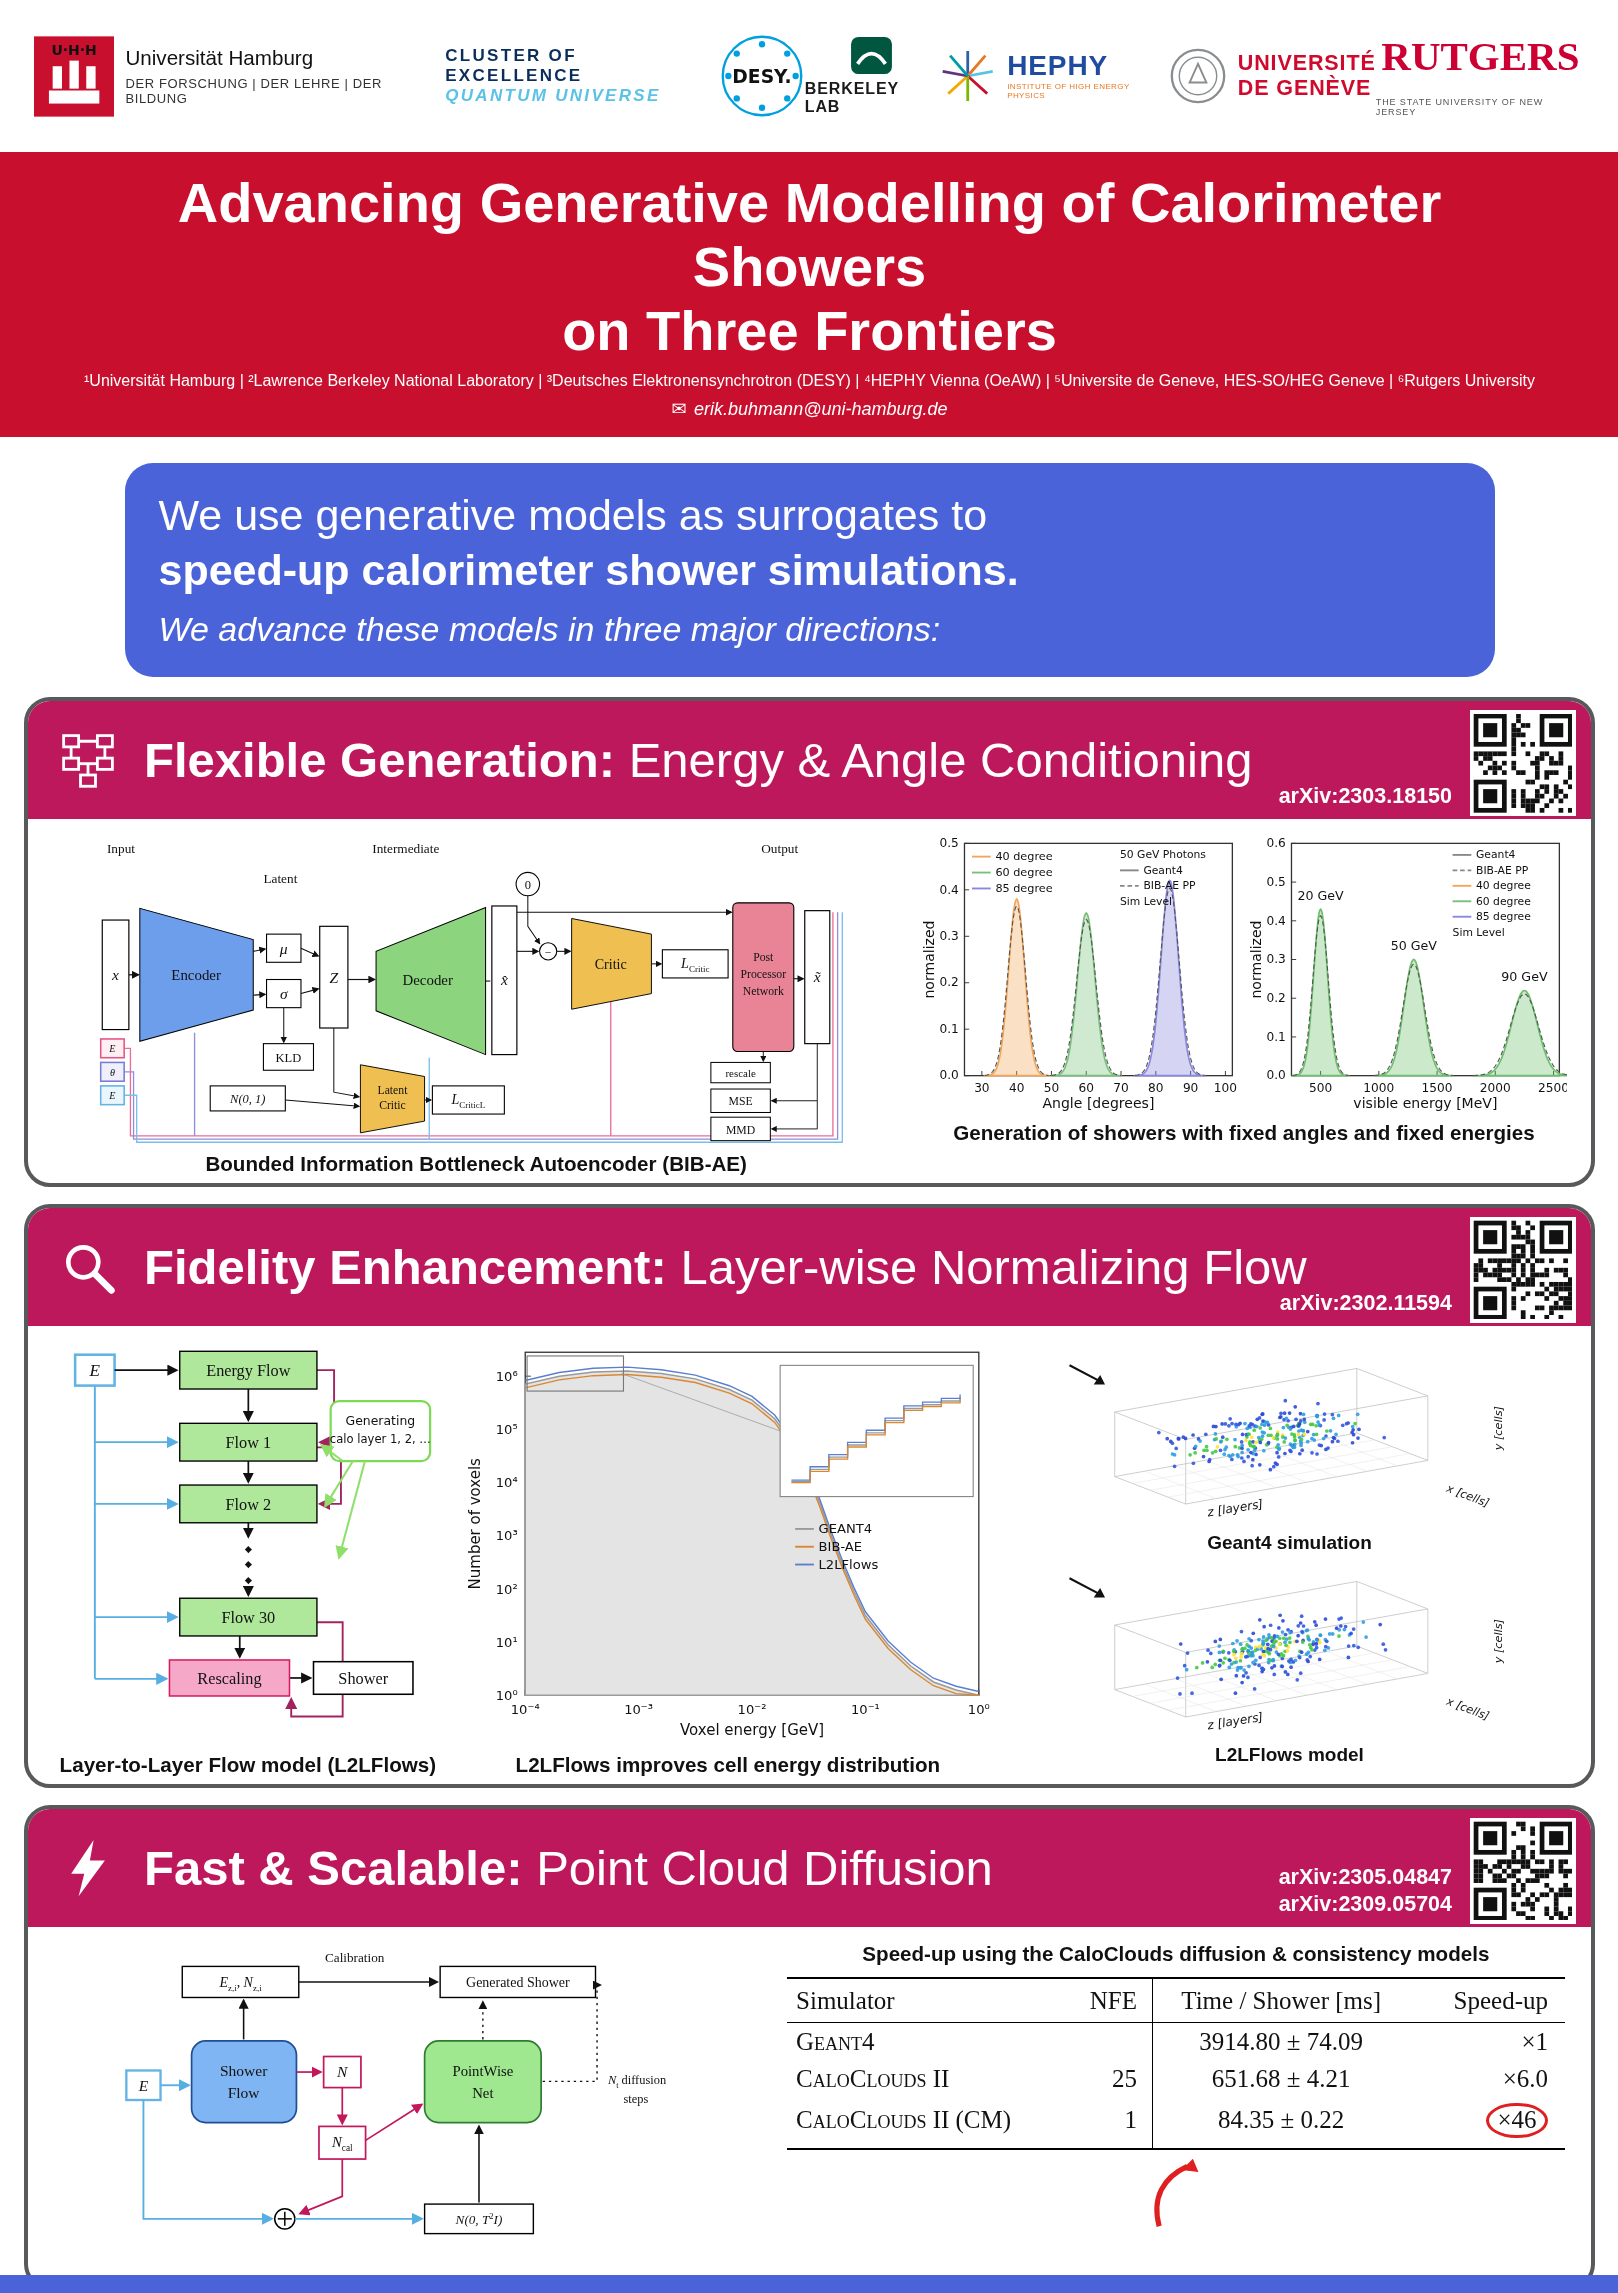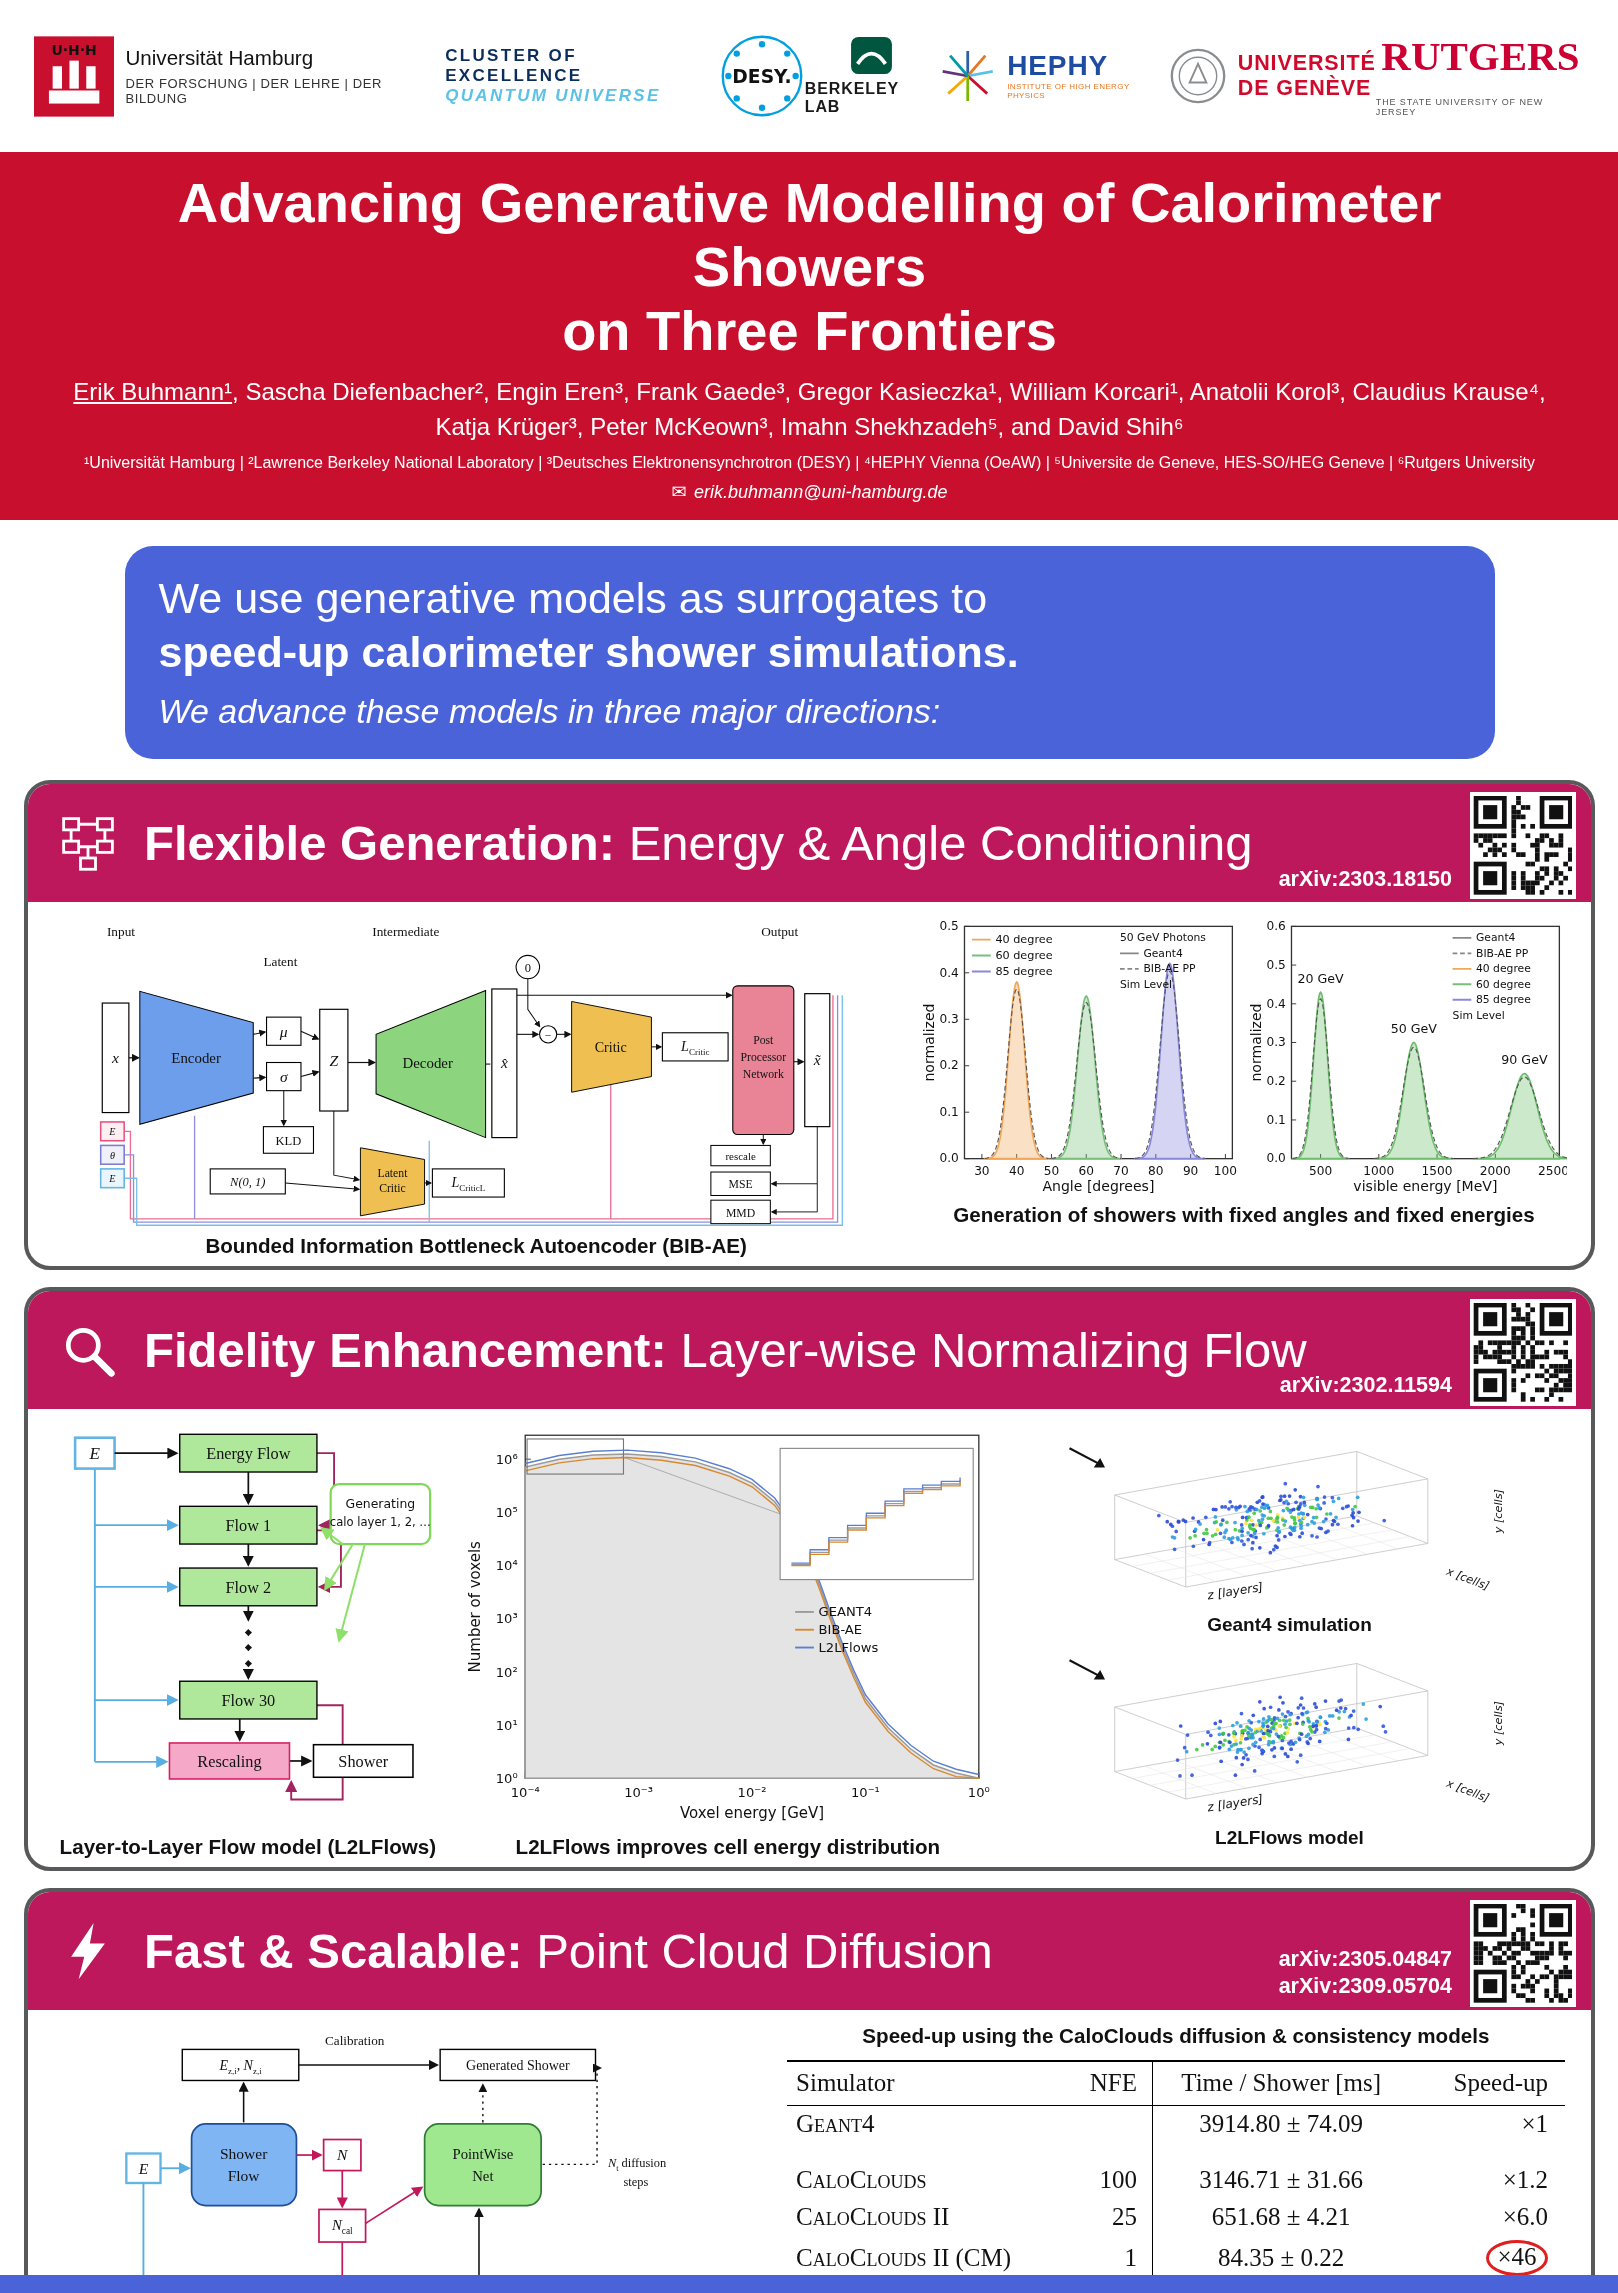--- a/index.html
+++ b/index.html
@@ -162,21 +162,20 @@
       </div>
     </div>
     <div class="rut-stack">
       <div class="rut-name">RUTGERS</div>
       <div class="rut-sub">THE STATE UNIVERSITY OF NEW JERSEY</div>
     </div>
   </div>
 
   <div class="title-band">
     <h1><span>Advancing Generative Modelling of Calorimeter Showers</span><br><span>on Three Frontiers</span></h1>
-    <div class="authors"><span class="author-lead">Erik Buhmann¹</span><span>, Sascha Diefenbacher², Engin Eren³, Frank Gaede³, Gregor Kasieczka¹, William Korcari¹, Anatolii Korol³, Claudius Krause⁴, Katja Krüger³, Peter McKeown³, Imahn Shekhzadeh⁵, and David Shih⁶</span></div>
     <div class="affil">¹Universität Hamburg | ²Lawrence Berkeley National Laboratory | ³Deutsches Elektronensynchrotron (DESY) | ⁴HEPHY Vienna (OeAW) | ⁵Universite de Geneve, HES-SO/HEG Geneve  | ⁶Rutgers University</div>
     <div class="email"><span class="env">✉</span><span>erik.buhmann@uni-hamburg.de</span></div>
   </div>
 
   <div class="abstract">
     <div class="ab1">We use generative models as surrogates to</div>
     <div class="ab2">speed-up calorimeter shower simulations.</div>
     <div class="ab3">We advance these models in three major directions:</div>
   </div>
 
@@ -1571,26 +1570,20 @@
               <th class="col-spd">Speed-up</th>
             </tr>
           </thead>
           <tbody>
             <tr>
               <td class="col-sim sc">Geant4</td>
               <td class="col-nfe"></td>
               <td class="col-time">3914.80 ± 74.09</td>
               <td class="col-spd">×1</td>
             </tr>
-            <tr class="gap">
-              <td class="col-sim sc">CaloClouds</td>
-              <td class="col-nfe">100</td>
-              <td class="col-time">3146.71 ± 31.66</td>
-              <td class="col-spd">×1.2</td>
-            </tr>
             <tr>
               <td class="col-sim sc">CaloClouds II</td>
               <td class="col-nfe">25</td>
               <td class="col-time">651.68 ± 4.21</td>
               <td class="col-spd">×6.0</td>
             </tr>
             <tr class="last">
               <td class="col-sim sc">CaloClouds II (CM)</td>
               <td class="col-nfe">1</td>
               <td class="col-time">84.35 ± 0.22</td>

